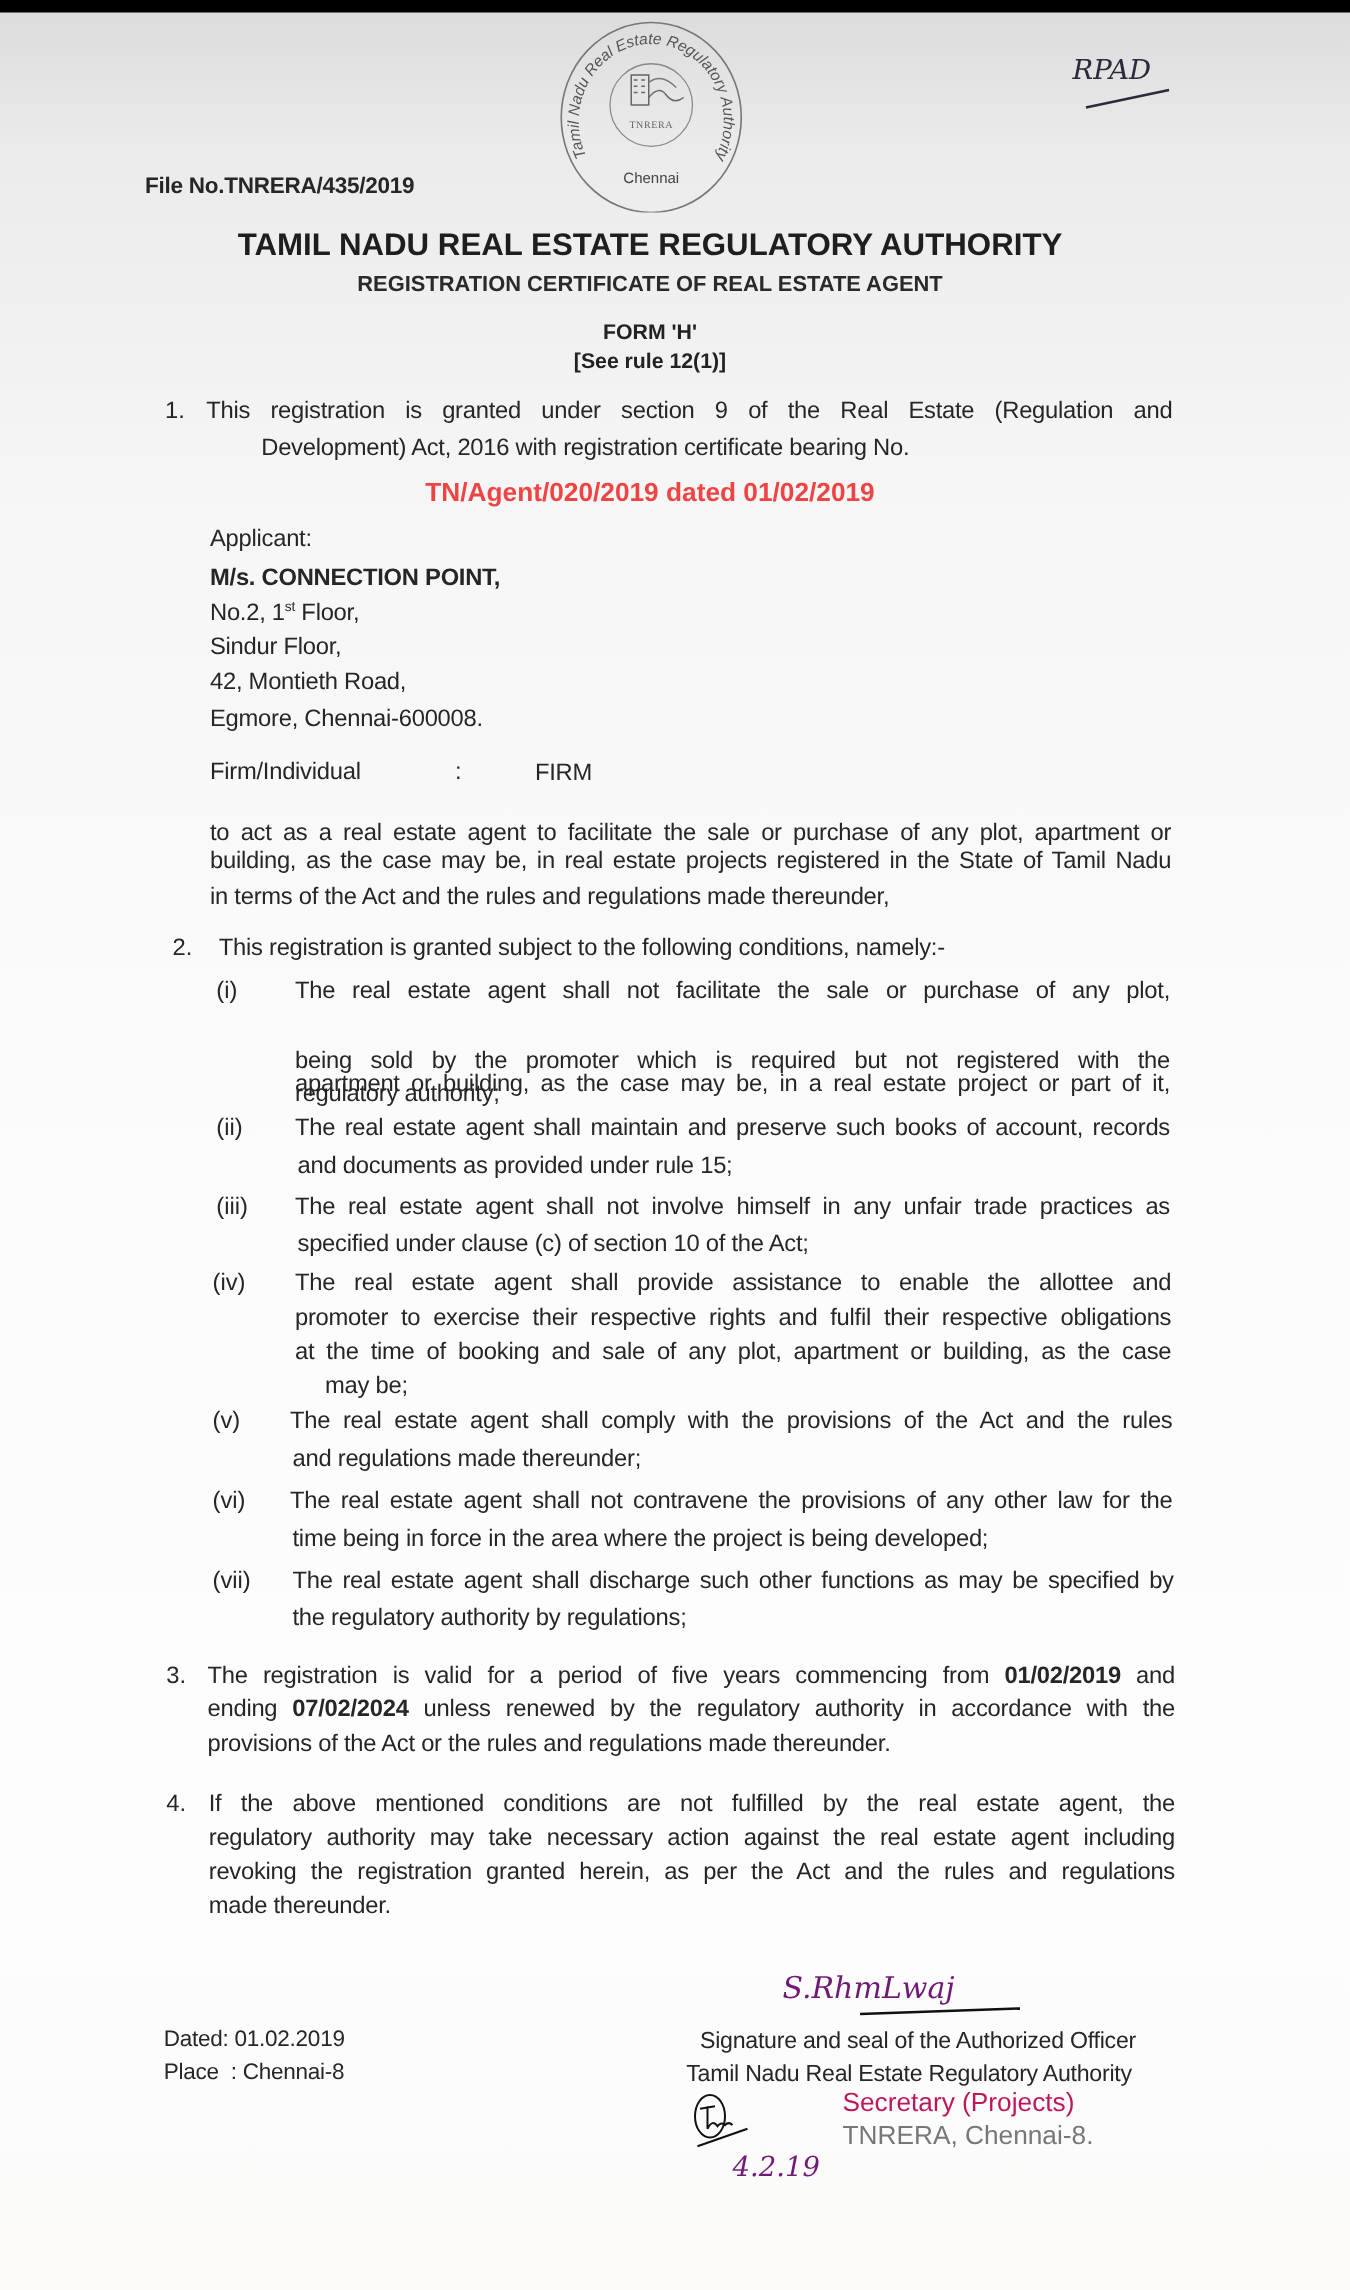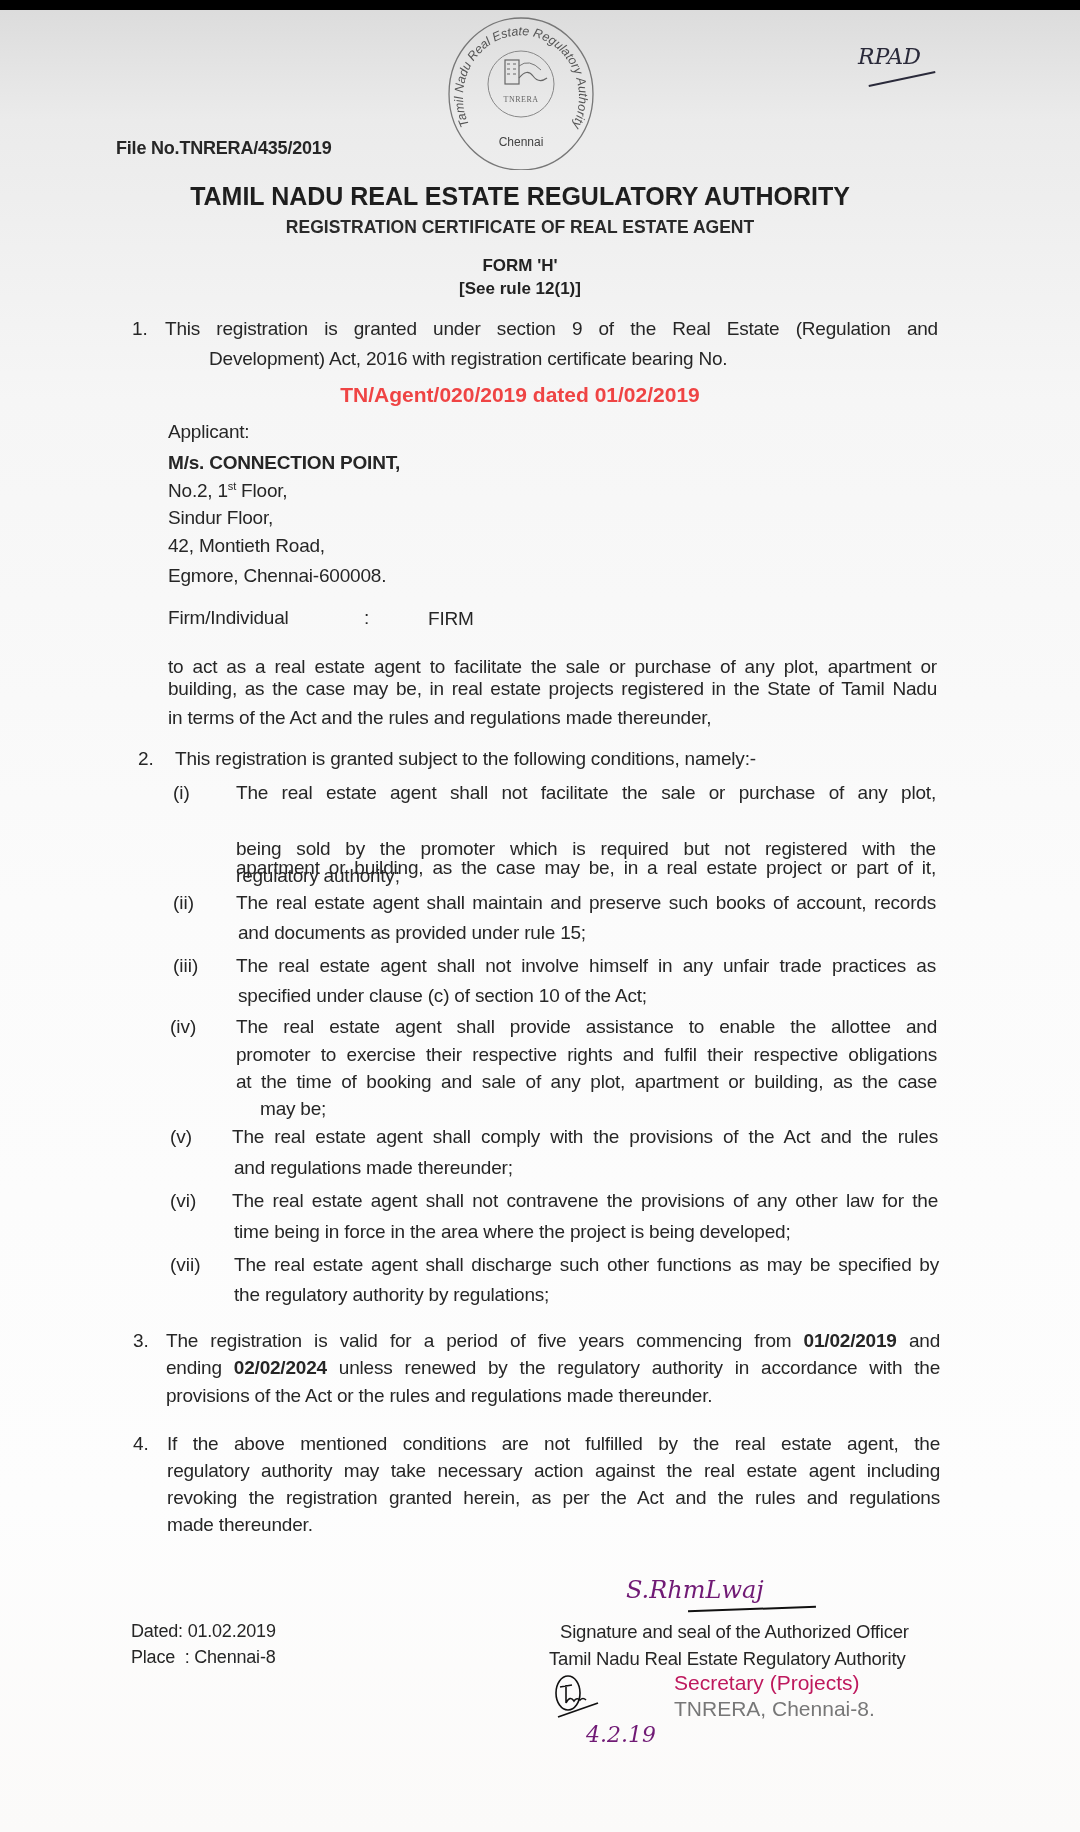--- a/index.html
+++ b/index.html
@@ -105,21 +105,21 @@
 <div class="num" style="left:170px; top:1190px;">(vi)</div>
 <div class="just" style="left:232px; width:706px; top:1190px;">The real estate agent shall not contravene the provisions of any other law for the</div>
 <div class="just nojust" style="left:234px; width:706px; top:1221px;">time being in force in the area where the project is being developed;</div>
 
 <div class="num" style="left:170px; top:1254px;">(vii)</div>
 <div class="just" style="left:234px; width:705px; top:1254px;">The real estate agent shall discharge such other functions as may be specified by</div>
 <div class="just nojust" style="left:234px; width:705px; top:1284px;">the regulatory authority by regulations;</div>
 
 <div class="num" style="left:133px; top:1330px;">3.</div>
 <div class="just" style="left:166px; width:774px; top:1330px;"><span>The registration is valid for a period of five years commencing from </span><b>01/02/2019</b><span> and</span></div>
-<div class="just" style="left:166px; width:774px; top:1357px;"><span>ending </span><b>02/02/2024</b><span> unless renewed by the regulatory authority in accordance with the</span></div>
+<div class="just" style="left:166px; width:774px; top:1357px;"><span>ending </span><b>07/02/2024</b><span> unless renewed by the regulatory authority in accordance with the</span></div>
 <div class="just nojust" style="left:166px; width:774px; top:1385px;">provisions of the Act or the rules and regulations made thereunder.</div>
 
 <div class="num" style="left:133px; top:1433px;">4.</div>
 <div class="just" style="left:167px; width:773px; top:1433px;">If the above mentioned conditions are not fulfilled by the real estate agent, the</div>
 <div class="just" style="left:167px; width:773px; top:1460px;">regulatory authority may take necessary action against the real estate agent including</div>
 <div class="just" style="left:167px; width:773px; top:1487px;">revoking the registration granted herein, as per the Act and the rules and regulations</div>
 <div class="just nojust" style="left:167px; width:773px; top:1514px;">made thereunder.</div>
 
 <div class="abs t" style="left:131px; top:1621px; font-size:18px;">Dated: 01.02.2019</div>
 <div class="abs t" style="left:131px; top:1647px; font-size:18px; white-space:pre;">Place  : Chennai-8</div>

